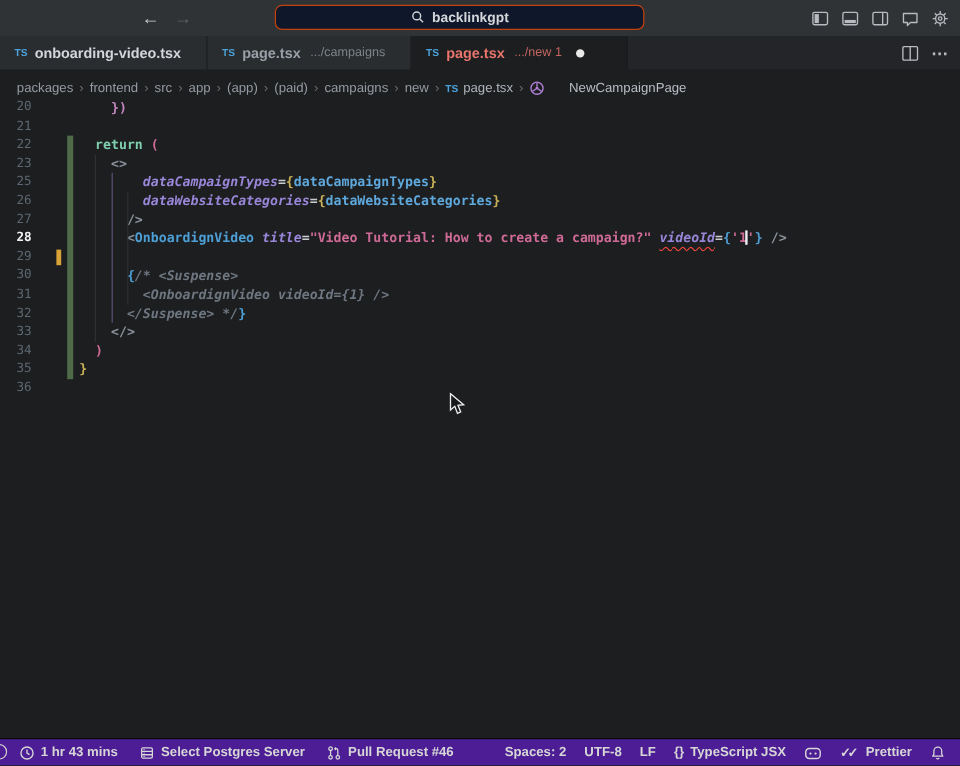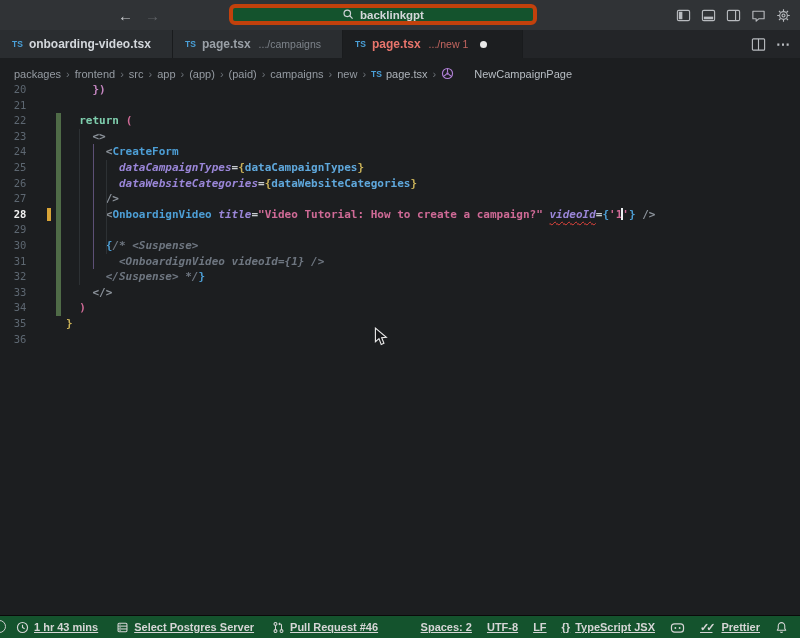--- a/index.html
+++ b/index.html
@@ -7,21 +7,21 @@
               font-family:"Liberation Sans", sans-serif; }
   .app { position:relative; width:800px; height:638px; background:#1c1e20; }
 
   
   .titlebar { position:absolute; top:0; left:0; width:800px; height:30px; background:#303336; }
   .nav-arrows { position:absolute; left:118px; top:0; height:30px; display:flex; align-items:center; gap:12px; }
   .arrow { font-size:15px; line-height:1; }
   .arrow.back { color:#c9ccd0; }
   .arrow.fwd  { color:#5d6165; }
   .cmd-center { position:absolute; left:229px; top:4px; width:308px; height:21px;
-                background:#14532d; border:4px solid #c2410c; border-radius:6px;
+                background:#0f172a; border:1px solid #c2410c; border-radius:6px;
                 display:flex; align-items:center; justify-content:center; gap:5px; }
   .cmd-center .txt { color:#d4d7da; font-size:11.5px; font-weight:700; }
   .tb-icons { position:absolute; right:8px; top:0; height:30px; display:flex; align-items:center; gap:8px; }
   .tb-icons .ic { width:17px; height:17px; display:flex; align-items:center; justify-content:center; }
 
   
   .tabbar { position:absolute; top:30px; left:0; width:800px; height:28px; background:#232528; display:flex; }
   .tab { height:28px; display:flex; align-items:center; padding:0 12px; gap:6px;
          background:#2a2d30; border-right:1px solid #191b1d; font-size:12px; cursor:default; }
   .tab .lbl { font-weight:700; }
@@ -67,23 +67,23 @@
   .tk-blue { color:#4d9fd6; }
   .tk-comment { color:#6e7680; font-style:italic; }
   .caret { display:inline-block; width:2px; height:12px; background:#eceff2; vertical-align:-2px; margin:0 -1px; }
   .git-added { position:absolute; left:56px; width:5px; background:#4f6b47; }
   .git-mod { position:absolute; left:47px; width:3.5px; background:#d8a437; }
   .guide { position:absolute; width:1px; background:#2d3134; }
   .guide.purple { background:#5d5076; }
   .mouse-cursor { position:absolute; left:374px; top:247px; }
 
   
-  .statusbar { position:absolute; top:615px; left:0; width:800px; height:23px; background:#14532d;
+  .statusbar { position:absolute; top:615px; left:0; width:800px; height:23px; background:#4c1d95;
                border-top:1px solid #0a0a0a; display:flex; align-items:center;
-               font-size:11px; font-weight:700; color:#d6d6d6;text-decoration:underline; }
+               font-size:11px; font-weight:700; color:#d6d6d6; }
   .sb-left { display:flex; align-items:center; gap:18px; padding-left:16px; }
   .sb-right { margin-left:auto; display:flex; align-items:center; gap:15px; padding-right:12px; }
   .sb-item { display:flex; align-items:center; gap:5px; white-space:nowrap; }
   .sb-glyph { font-size:11px; font-weight:700; }
   .sb-glyph.checks { letter-spacing:-3px; margin-right:4px; }
   .edge-circle { position:absolute; left:-7px; top:620px; width:13px; height:13px;
                  border:1.5px solid #cfcfcf; border-radius:50%; }
   svg { display:block; }
 </style>
 </head>
@@ -217,24 +217,20 @@
         </div>
         <div class="code-row">
           <span class="ln">22</span>
           <span class="code"><span class="tk-sp">  </span><span class="tk-kw">return</span><span class="tk-sp"> </span><span class="tk-pinkb">(</span></span>
         </div>
         <div class="code-row">
           <span class="ln">23</span>
           <span class="code"><span class="tk-sp">    </span><span class="tk-punct">&lt;&gt;</span></span>
         </div>
         <div class="code-row">
-          <span class="ln">24</span>
-          <span class="code"><span class="tk-sp">      </span><span class="tk-punct">&lt;</span><span class="tk-comp">CreateForm</span></span>
-        </div>
-        <div class="code-row">
           <span class="ln">25</span>
           <span class="code"><span class="tk-sp">        </span><span class="tk-attr">dataCampaignTypes</span><span class="tk-op">=</span><span class="tk-gold">{</span><span class="tk-var">dataCampaignTypes</span><span class="tk-gold">}</span></span>
         </div>
         <div class="code-row">
           <span class="ln">26</span>
           <span class="code"><span class="tk-sp">        </span><span class="tk-attr">dataWebsiteCategories</span><span class="tk-op">=</span><span class="tk-gold">{</span><span class="tk-var">dataWebsiteCategories</span><span class="tk-gold">}</span></span>
         </div>
         <div class="code-row">
           <span class="ln">27</span>
           <span class="code"><span class="tk-sp">      </span><span class="tk-punct">/&gt;</span></span>

